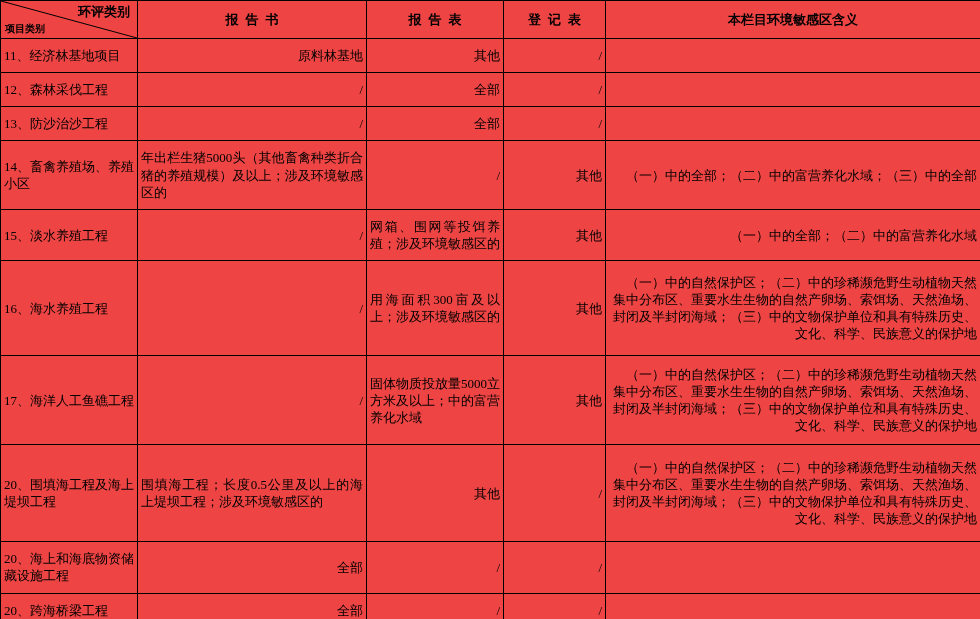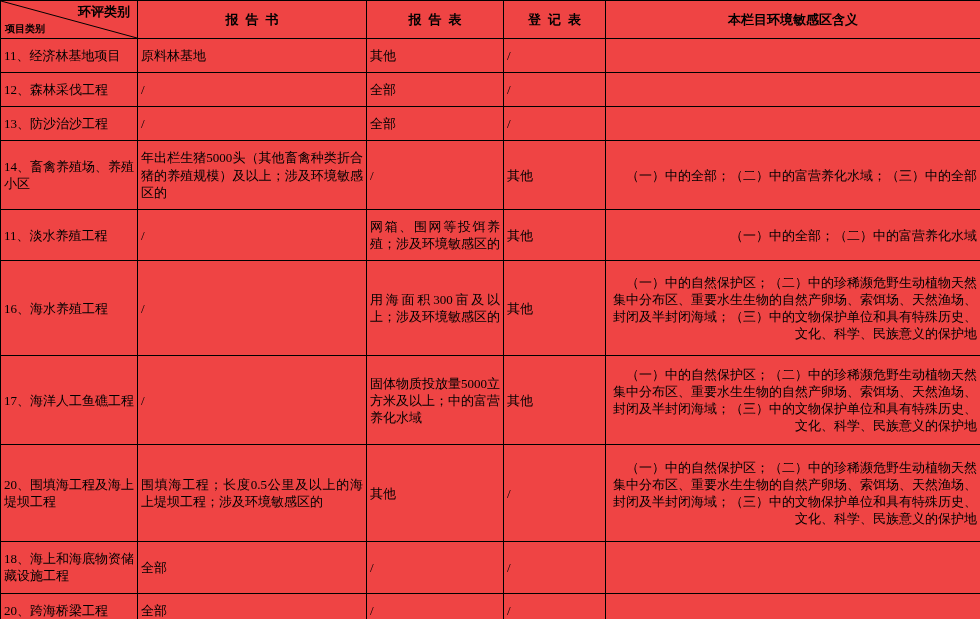--- a/index.html
+++ b/index.html
@@ -29,21 +29,21 @@
     padding: 8px 3px;
   }
   table.doc th {
     font-size: 13px;
     font-weight: bold;
     text-align: center;
     padding: 0;
   }
   th.sp { letter-spacing: 7px; text-indent: 7px; }
   td.cat  { text-align: left; padding: 1px 3px 1px 4px; }
-  td.c    { text-align: left; }
+  td.c    { text-align: right; }
   td.txt  { text-align: justify; text-justify: inter-ideograph; padding: 2px 5px; }
   td.mean { text-align: right; padding: 2px 7px 2px 7px; text-indent: 6px; }
   
   th.diag {
     position: relative;
     padding: 0;
     text-align: left;
     font-weight: bold;
   }
   th.diag svg.diag-svg {
@@ -115,21 +115,21 @@
 
   <tr style="height:58px">
     <td class="cat">14、畜禽养殖场、养殖小区</td>
     <td class="txt">年出栏生猪5000头（其他畜禽种类折合猪的养殖规模）及以上；涉及环境敏感区的</td>
     <td class="c">/</td>
     <td class="c">其他</td>
     <td class="mean">（一）中的全部；（二）中的富营养化水域；（三）中的全部</td>
   </tr>
 
   <tr style="height:50px">
-    <td class="cat">11、淡水养殖工程</td>
+    <td class="cat">15、淡水养殖工程</td>
     <td class="c">/</td>
     <td class="txt">网箱、围网等投饵养殖；涉及环境敏感区的</td>
     <td class="c">其他</td>
     <td class="mean">（一）中的全部；（二）中的富营养化水域</td>
   </tr>
 
   <tr style="height:95px">
     <td class="cat">16、海水养殖工程</td>
     <td class="c">/</td>
     <td class="txt">用海面积300亩及以上；涉及环境敏感区的</td>
@@ -147,21 +147,21 @@
 
   <tr style="height:97px">
     <td class="cat">20、围填海工程及海上堤坝工程</td>
     <td class="txt">围填海工程；长度0.5公里及以上的海上堤坝工程；涉及环境敏感区的</td>
     <td class="c">其他</td>
     <td class="c">/</td>
     <td class="mean">（一）中的自然保护区；（二）中的珍稀濒危野生动植物天然集中分布区、重要水生生物的自然产卵场、索饵场、天然渔场、封闭及半封闭海域；（三）中的文物保护单位和具有特殊历史、文化、科学、民族意义的保护地</td>
   </tr>
 
   <tr style="height:45px">
-    <td class="cat">18、海上和海底物资储藏设施工程</td>
+    <td class="cat">20、海上和海底物资储藏设施工程</td>
     <td class="c">全部</td>
     <td class="c">/</td>
     <td class="c">/</td>
     <td class="mean"></td>
   </tr>
 
   <tr style="height:24px">
     <td class="cat">20、跨海桥梁工程</td>
     <td class="c">全部</td>
     <td class="c">/</td>

